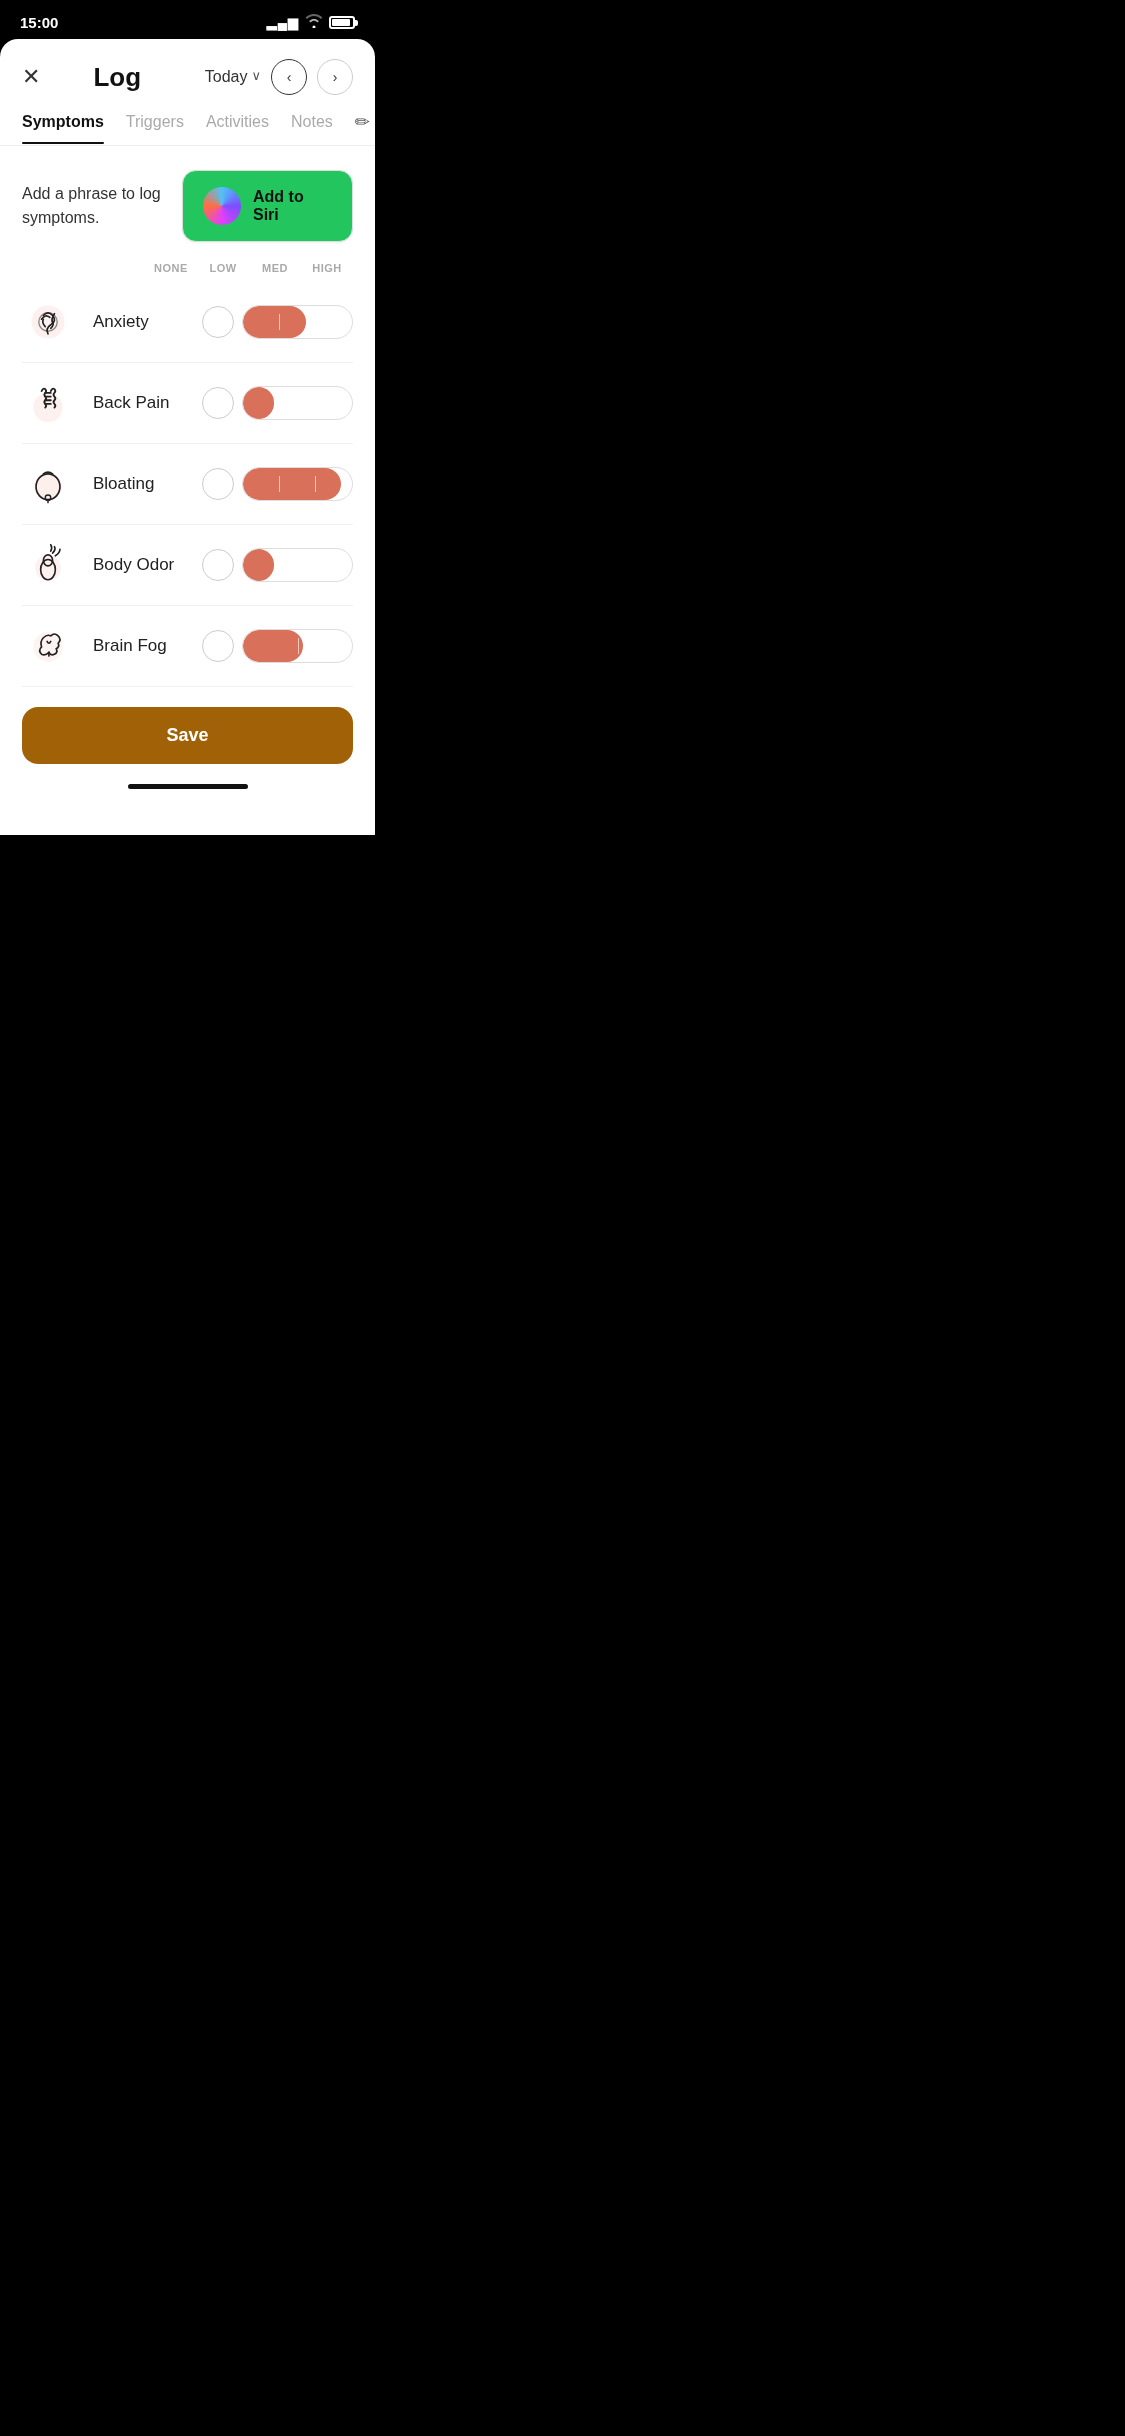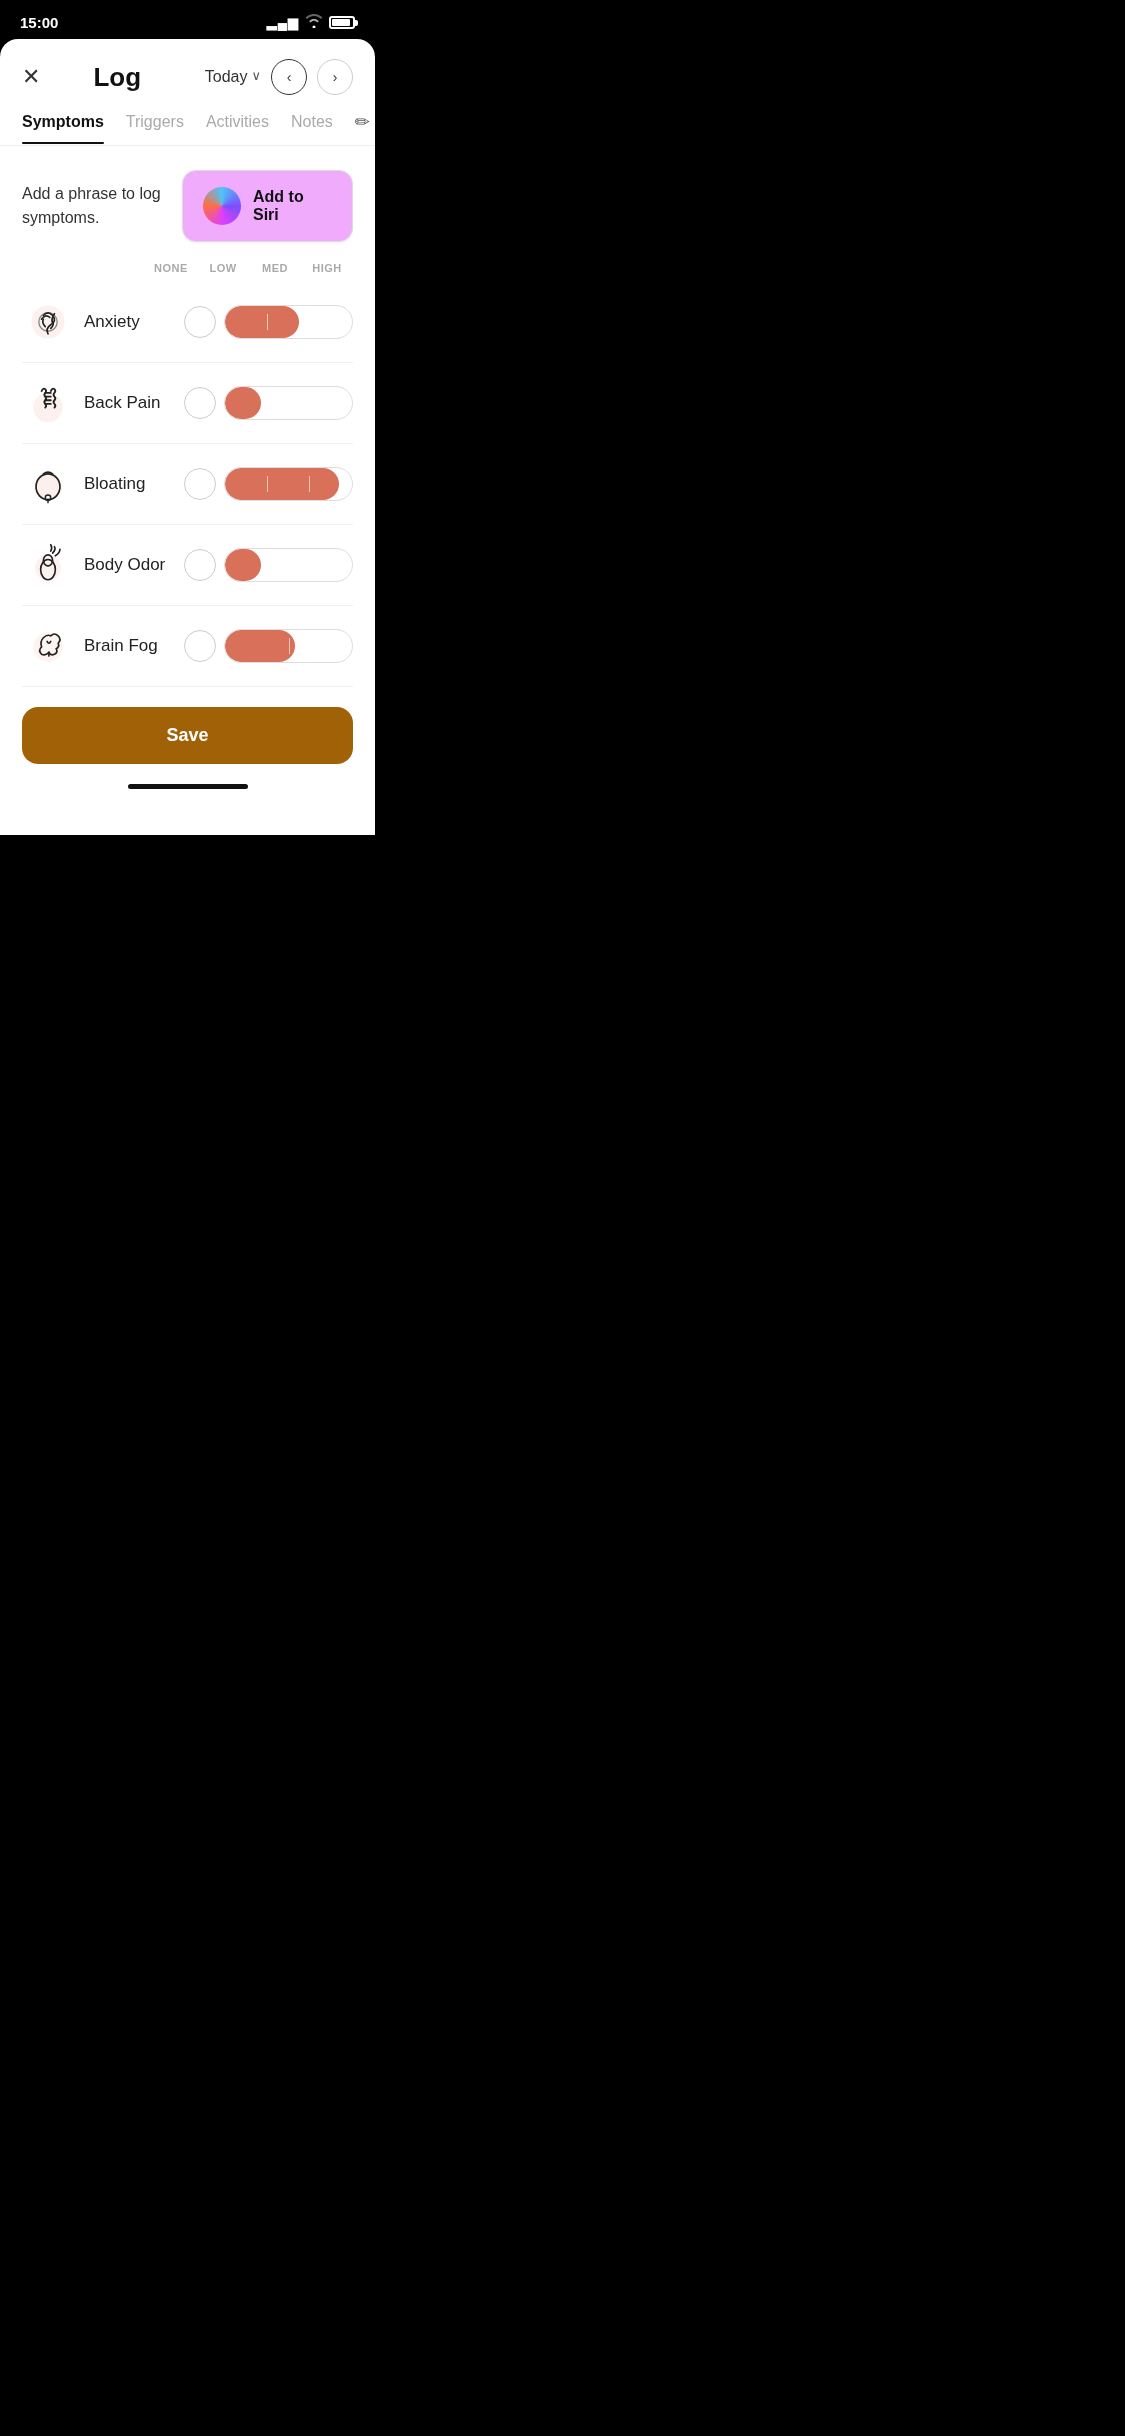--- a/index.html
+++ b/index.html
@@ -183,21 +183,21 @@
       font-size: 16px;
       color: #333;
       line-height: 1.5;
       max-width: 160px;
     }
 
     .siri-btn {
       display: flex;
       align-items: center;
       gap: 12px;
-      background: #f0abfc;
+      background: #22c55e;
       border: 1.5px solid #ddd;
       border-radius: 14px;
       padding: 16px 20px;
       cursor: pointer;
       box-shadow: 0 1px 3px rgba(0,0,0,0.06);
     }
 
     .siri-orb {
       width: 38px;
       height: 38px;
@@ -233,21 +233,21 @@
 
     .symptom-list {
       padding: 0 22px;
     }
 
     .symptom-row {
       display: flex;
       align-items: center;
       padding: 14px 0;
       border-bottom: 1px solid #f0f0f0;
-      gap: 10px;
+      gap: 19px;
     }
 
     .symptom-icon {
       width: 52px;
       height: 52px;
       flex-shrink: 0;
       display: flex;
       align-items: center;
       justify-content: center;
     }

